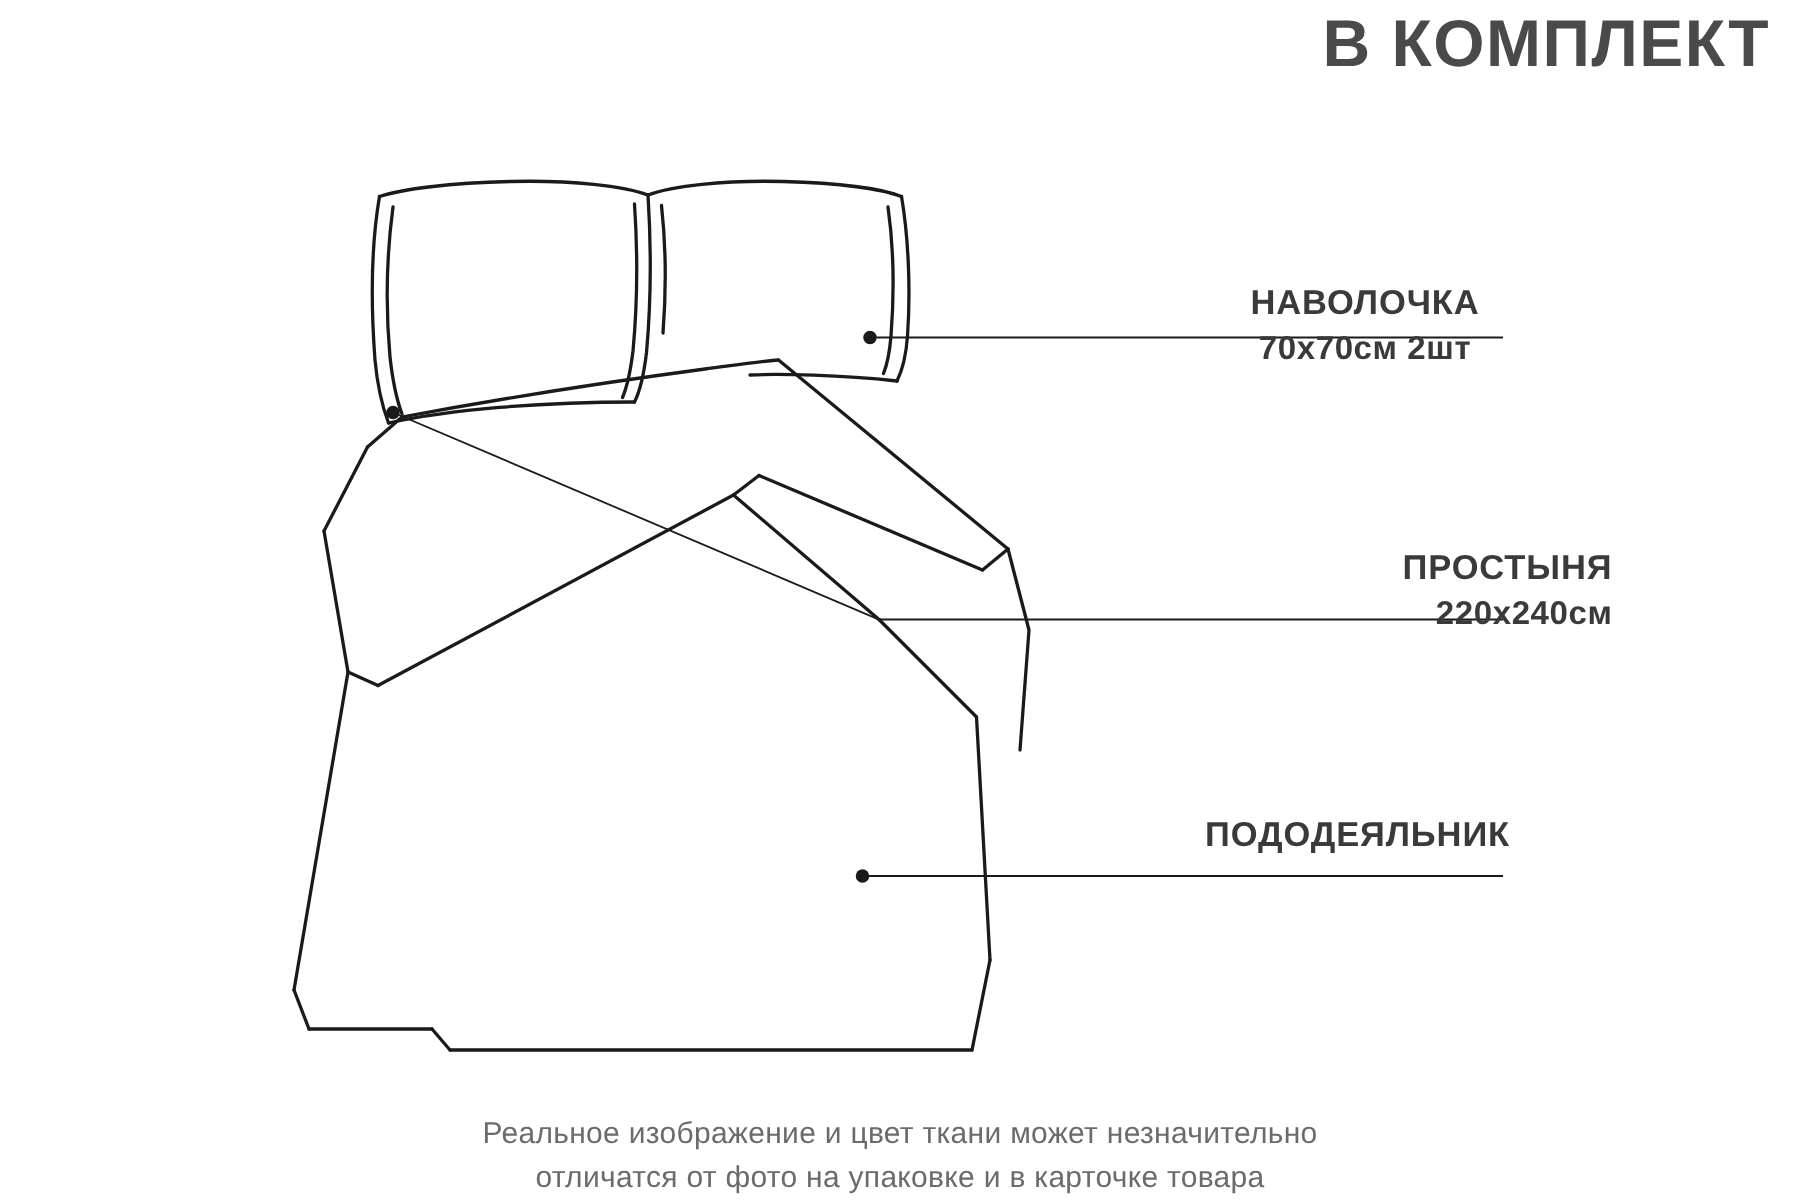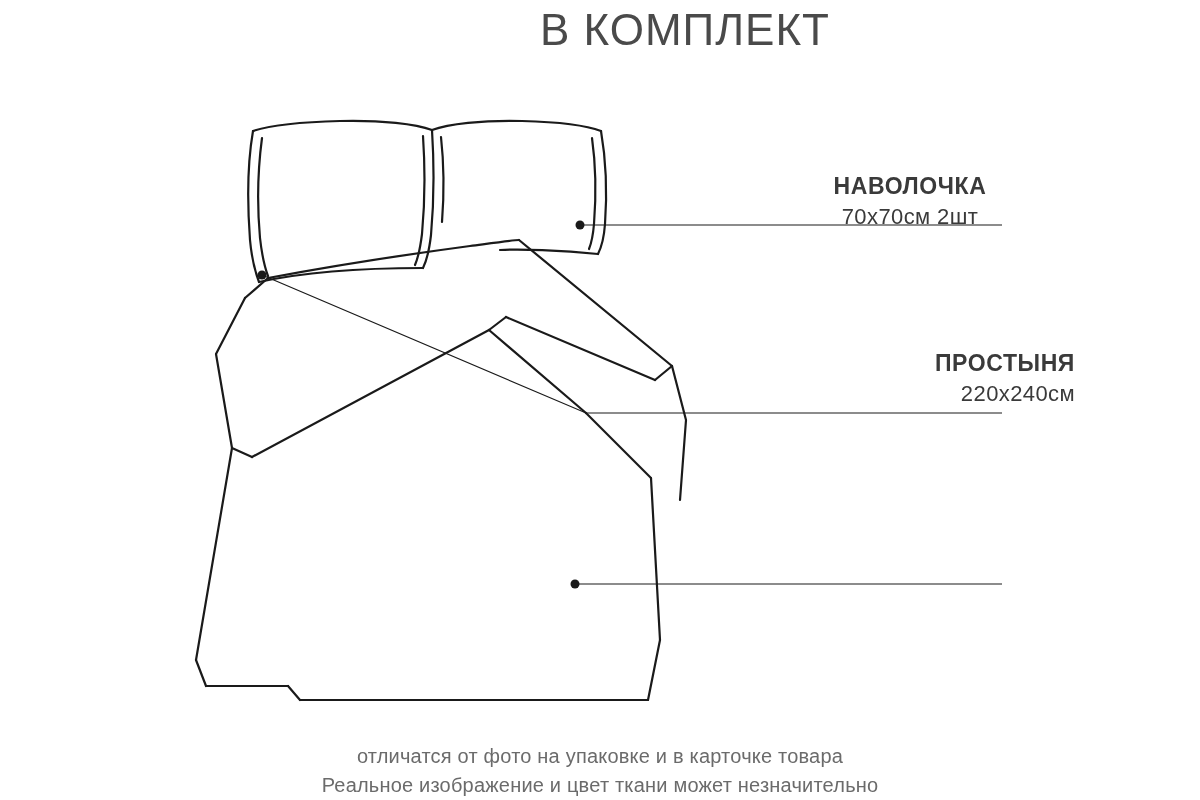--- a/index.html
+++ b/index.html
@@ -16,47 +16,48 @@
     width: 1200px;
     height: 800px;
     background: #ffffff;
     overflow: hidden;
   }
   .title {
     position: absolute;
     left: 540px;
     top: 2px;
     width: 640px;
-    text-align: left;
+    text-align: right;
     color: #4a4a4a;
     font-size: 44px;
-    font-weight: normal;
+    font-weight: bold;
     line-height: 1.25;
     letter-spacing: 1px;
     text-transform: uppercase;
   }
   .title .line2 {
     display: block;
   }
   .callout {
     position: absolute;
     text-align: center;
     color: #3a3a3a;
   }
   .callout .label {
     font-size: 23px;
     font-weight: bold;
     letter-spacing: 0.6px;
     text-transform: uppercase;
     display: block;
     line-height: 1.25;
+    margin-top: 15px;
   }
   .callout .size {
     font-size: 22px;
-    font-weight: normal;
+    font-weight: bold;
     letter-spacing: 0.4px;
     display: block;
     line-height: 1.3;
     margin-top: 2px;
   }
   #callout-pillow { left: 745px; top: 172px; width: 330px; }
   #callout-sheet  { left: 745px; top: 349px; width: 330px; text-align: right; }
   #callout-duvet  { left: 720px; top: 527px; width: 370px; }
 
   .footnote {
@@ -165,20 +166,21 @@
     <span class="label">Наволочка</span>
     <span class="size">70х70см 2шт</span>
   </div>
 
   <div class="callout" id="callout-sheet">
     <span class="label">Простыня</span>
     <span class="size">220х240см</span>
   </div>
 
   <div class="callout" id="callout-duvet">
+    <span class="label">Пододеяльник</span>
   </div>
 
   <div class="footnote">
+    <span>Реальное изображение и цвет ткани может незначительно</span>
     <span>отличатся от фото на упаковке и в карточке товара</span>
-    <span>Реальное изображение и цвет ткани может незначительно</span>
   </div>
 
 </div>
 
 </body></html>

